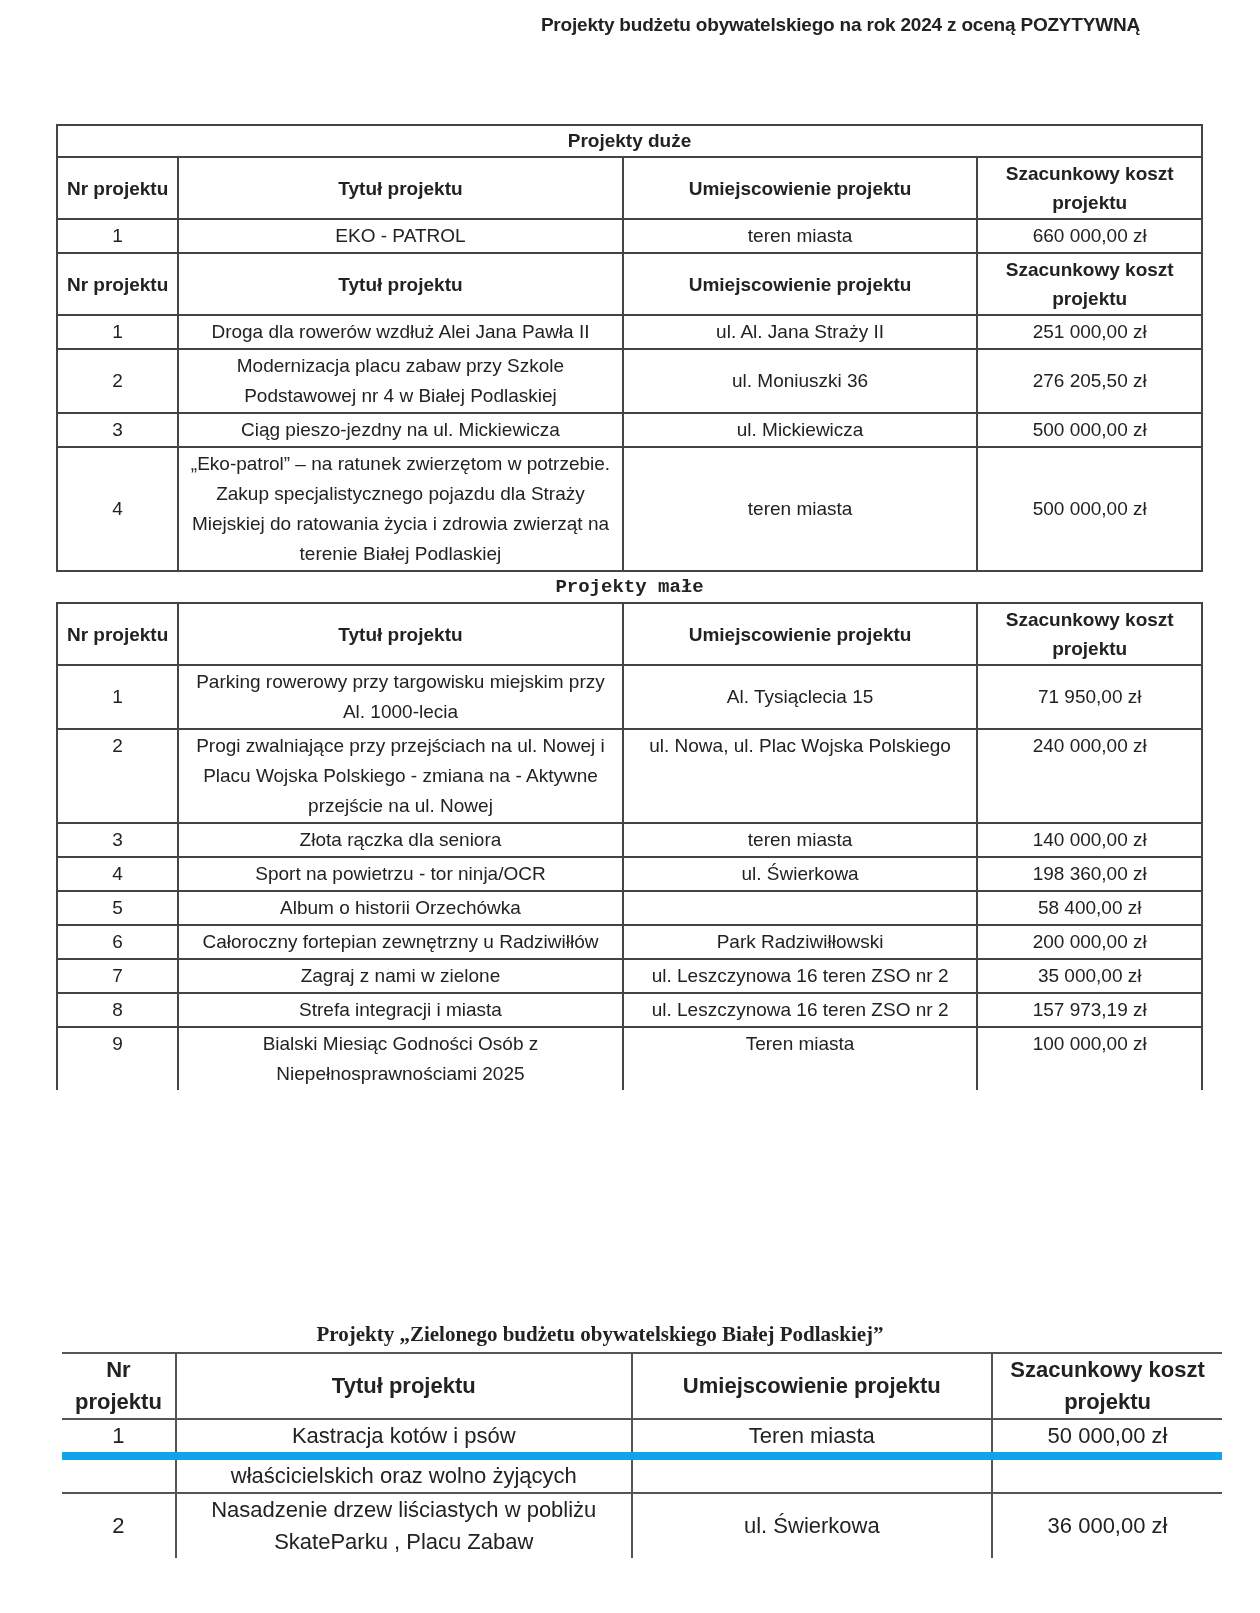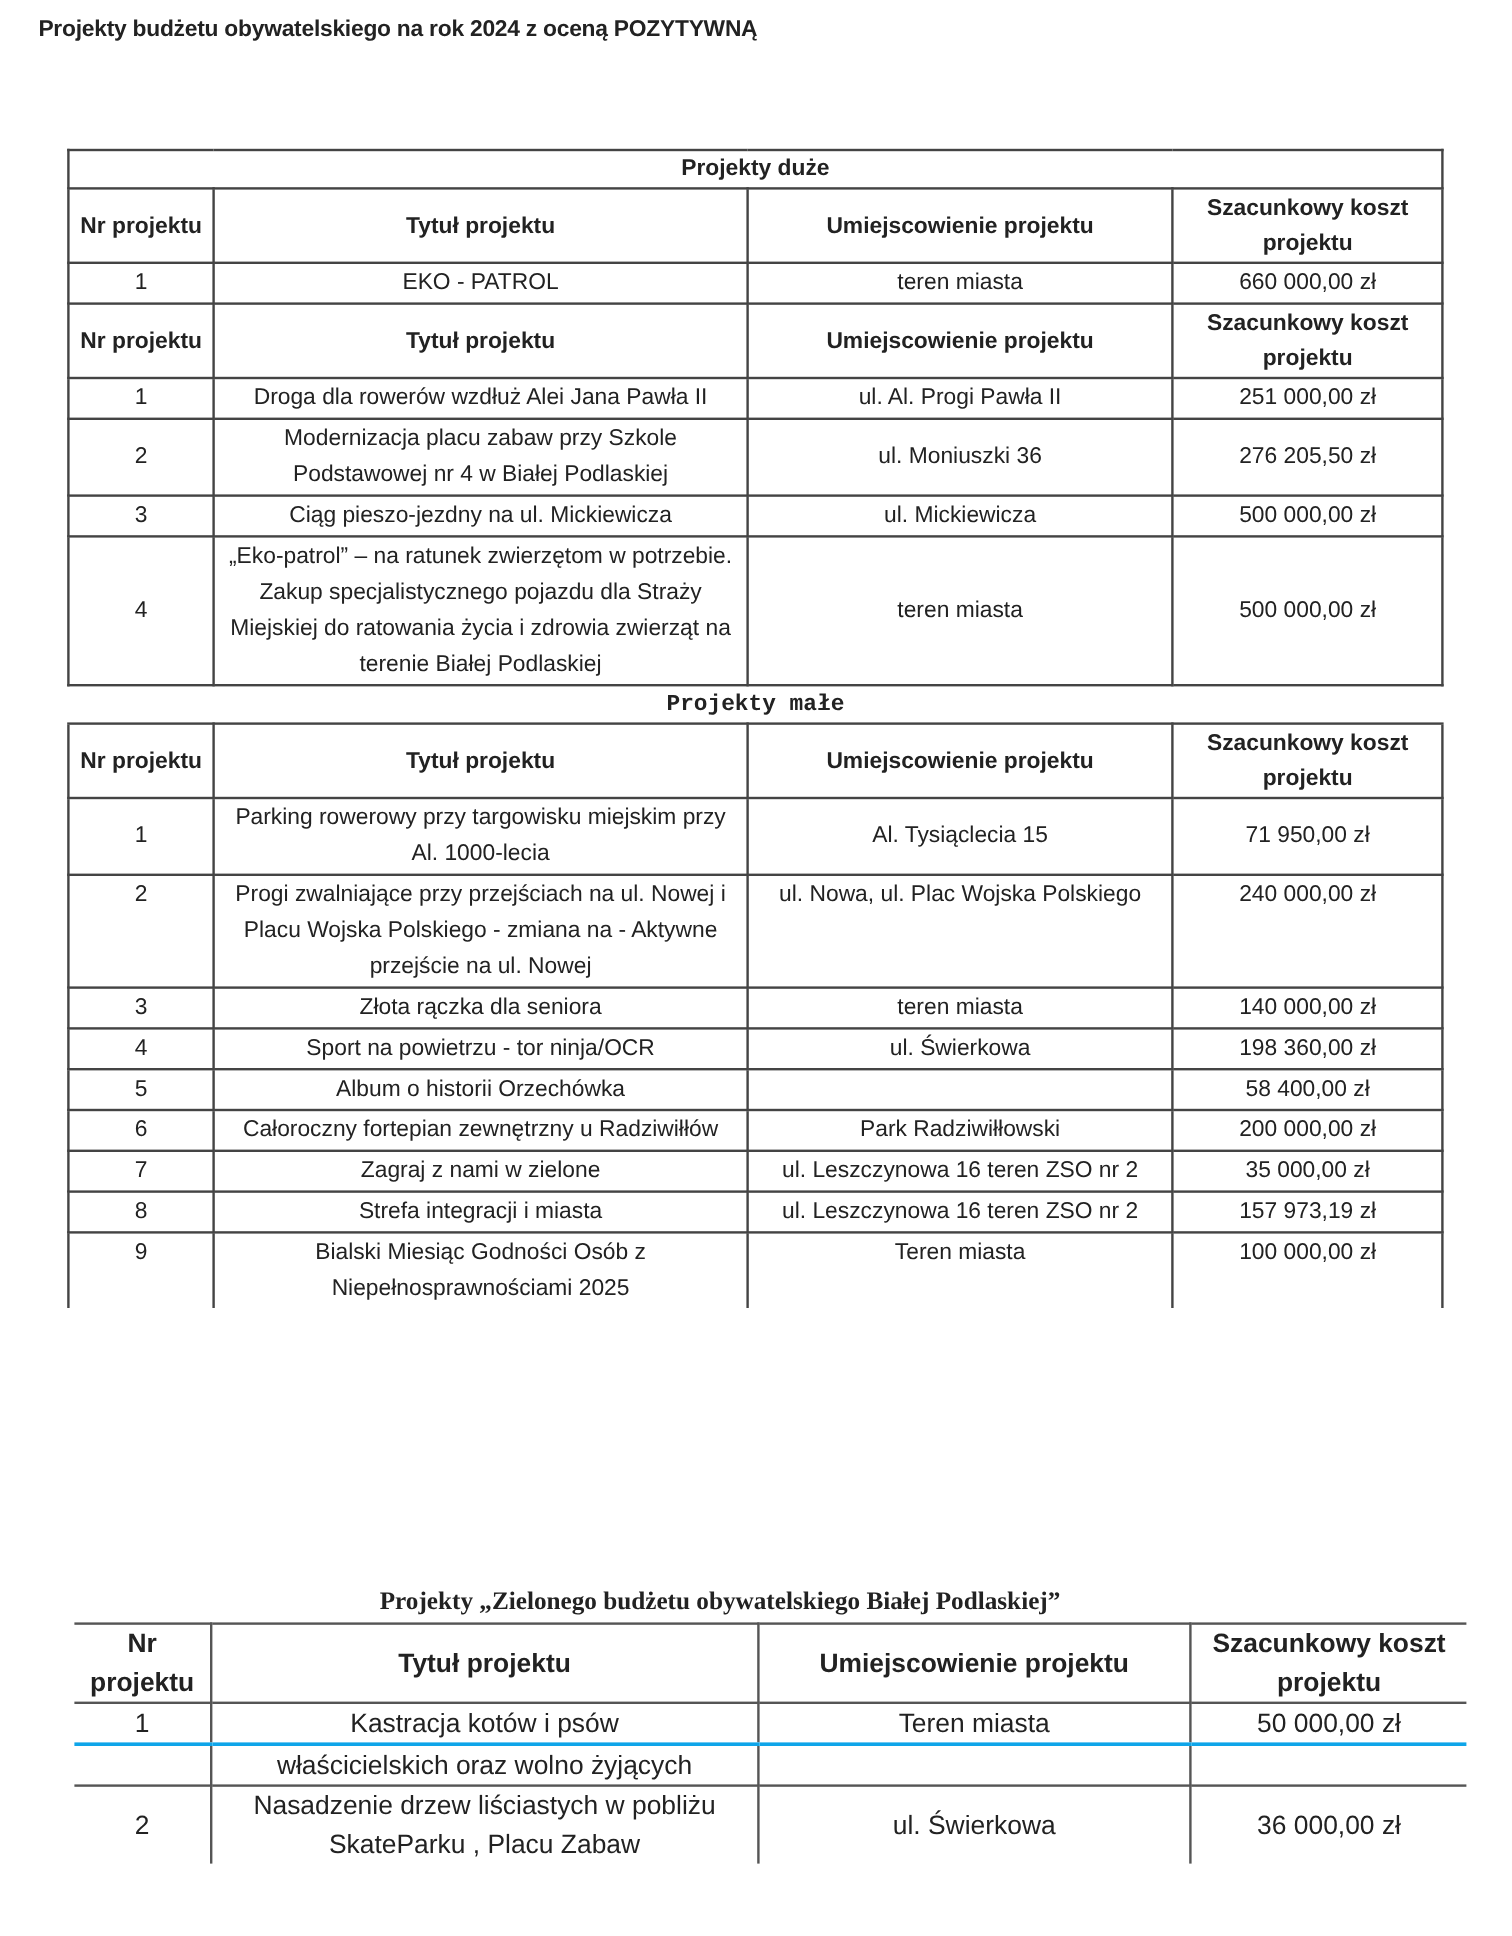--- a/index.html
+++ b/index.html
@@ -13,25 +13,24 @@
       position: relative;
       overflow: hidden;
       font-family: "Liberation Sans", "DejaVu Sans", sans-serif;
       color: #222;
     }
     .doc-title {
       position: absolute;
       top: 14px;
       left: 0;
       width: 1140px;
-      text-align: left;
+      text-align: right;
       font-weight: bold;
       font-size: 19px;
       letter-spacing: -0.2px;
-      padding-left: 32px;
     }
     table.main {
       position: absolute;
       left: 56px;
       top: 124px;
       width: 1147px;
       border-collapse: collapse;
       font-size: 19px;
       table-layout: fixed;
     }
@@ -87,21 +86,21 @@
       border-right: 2px solid #555;
       text-align: center;
       vertical-align: middle;
       padding: 0 6px;
       line-height: 32px;
       font-weight: normal;
     }
     table.green th { font-weight: bold; }
     table.green tr td:first-child, table.green tr th:first-child { border-left: none; }
     table.green tr td:last-child, table.green tr th:last-child { border-right: none; }
-    table.green tr.thick td { border-top: 3px solid #0ea5e9; }
+    table.green tr.thick td { border-top: 8px solid #0ea5e9; }
     table.green tr.last td { border-bottom: none; }
     .g-nr { width: 110px; }
     .g-title { width: 440px; }
     .g-loc { width: 348px; }
     .g-cost { width: 222px; }
   </style>
 </head>
 <body>
 
 <div class="doc-title">Projekty budżetu obywatelskiego na rok 2024 z oceną POZYTYWNĄ</div>
@@ -133,21 +132,21 @@
 
   <tr>
     <th>Nr projektu</th>
     <th>Tytuł projektu</th>
     <th>Umiejscowienie projektu</th>
     <th>Szacunkowy koszt projektu</th>
   </tr>
   <tr>
     <td>1</td>
     <td>Droga dla rowerów wzdłuż Alei Jana Pawła II</td>
-    <td>ul. Al. Progi Pawła II</td>
+    <td>ul. Al. Jana Straży II</td>
     <td>251 000,00 zł</td>
   </tr>
   <tr>
     <td>2</td>
     <td>Modernizacja placu zabaw przy Szkole Podstawowej nr 4 w Białej Podlaskiej</td>
     <td>ul. Moniuszki 36</td>
     <td>276 205,50 zł</td>
   </tr>
   <tr>
     <td>3</td>

